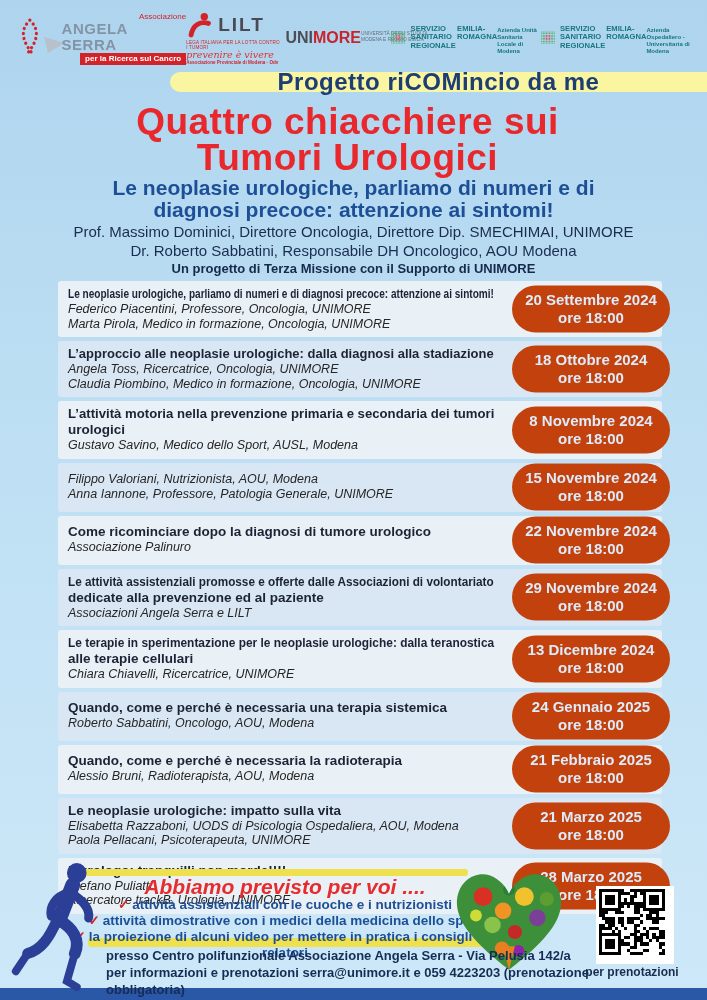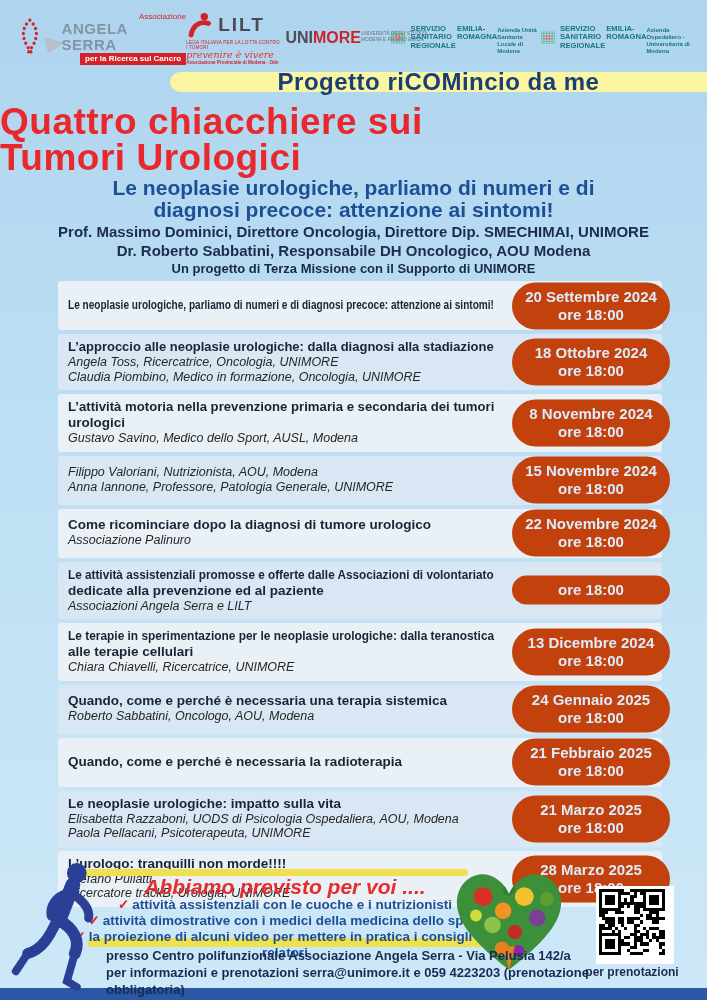--- a/index.html
+++ b/index.html
@@ -27,26 +27,26 @@
   .uni-sub{font-size:4.8px;color:#66707a;width:72px;line-height:5.6px;margin-top:1px;}
   .ssr{gap:5px;width:150px;align-items:flex-start;}
   .ssr-col{display:flex;flex-direction:row;padding-top:3px;}
   .ssr-l1{font-size:7.6px;font-weight:bold;color:#17777e;line-height:8.6px;}
   .ssr-l2{font-size:7.6px;font-weight:bold;color:#17777e;line-height:8.6px;}
   .ssr-l3{font-size:6px;font-weight:bold;color:#17777e;line-height:7px;margin-top:2px;}
   
   .banner{position:absolute;top:72px;left:170px;right:0;height:20px;background:#faf5a0;
     border-radius:18px 0 0 18px;display:flex;align-items:center;justify-content:center;}
   .banner span{font-size:24px;font-weight:bold;color:#1c3e74;letter-spacing:.5px;}
-  .title{position:absolute;top:104px;left:0;right:12px;text-align:left;color:#e8282c;
+  .title{position:absolute;top:104px;left:0;right:12px;text-align:center;color:#e8282c;
     font-size:37px;font-weight:bold;line-height:36px;letter-spacing:.5px;}
   .subtitle{position:absolute;top:177px;left:0;right:0;text-align:center;color:#1d4f96;
     font-size:21px;font-weight:bold;line-height:22px;}
   .orgs{position:absolute;top:222px;left:0;right:0;text-align:center;color:#1b2c4f;}
-  .orgs .o1{font-size:15px;font-weight:bold;line-height:19px;}
+  .orgs .o1{font-size:15px;font-weight:normal;line-height:19px;}
   .orgs .o3{font-size:13px;font-weight:bold;margin-top:1px;color:#16294a;}
   
   .sessions{position:absolute;top:281px;left:58px;width:604px;display:flex;flex-direction:column;gap:4px;}
   .row{position:relative;background:#e9f0f6;border-radius:3px;padding:5px 168px 6px 10px;min-height:38px;
     display:flex;flex-direction:column;justify-content:center;}
   .row:nth-child(even){background:#d9e7f4;}
   .tl{font-weight:bold;font-size:13.5px;line-height:16px;color:#1c2335;}
   .sp{font-style:italic;font-size:12.5px;line-height:14.5px;color:#262626;}
   .fit{display:inline-block;white-space:nowrap;transform-origin:0 50%;}
   .fit:empty{display:none;}
@@ -296,20 +296,22 @@
     <div class="o1">Prof. Massimo Dominici, Direttore Oncologia, Direttore Dip. SMECHIMAI, UNIMORE</div>
     <div class="o1">Dr. Roberto Sabbatini, Responsabile DH Oncologico, AOU Modena</div>
     <div class="o3">Un progetto di Terza Missione con il Supporto di UNIMORE</div>
   </div>
 
   <div class="sessions">
 
     <div class="row">
       <div class="tl"><span class="fit" style="transform: scaleX(0.74606);">Le neoplasie urologiche, parliamo di numeri e di diagnosi precoce: attenzione ai sintomi!</span></div>
       <div class="tl"></div>
+      <div class="sp"><span class="fit">Federico Piacentini, Professore, Oncologia, UNIMORE</span></div>
+      <div class="sp"><span class="fit">Marta Pirola, Medico in formazione, Oncologia, UNIMORE</span></div>
       <div class="pill">
         <div>20 Settembre 2024</div>
         <div>ore 18:00</div>
       </div>
     </div>
 
     <div class="row">
       <div class="tl"><span class="fit" style="transform: scaleX(0.961625);">L’approccio alle neoplasie urologiche: dalla diagnosi alla stadiazione</span></div>
       <div class="tl"></div>
       <div class="sp"><span class="fit">Angela Toss, Ricercatrice, Oncologia, UNIMORE</span></div>
@@ -351,20 +353,21 @@
         <div>ore 18:00</div>
       </div>
     </div>
 
     <div class="row">
       <div class="tl"><span class="fit" style="transform: scaleX(0.871166);">Le attività assistenziali promosse e offerte dalle Associazioni di volontariato</span></div>
       <div class="tl"><span class="fit">dedicate alla prevenzione ed al paziente</span></div>
       <div class="sp"><span class="fit">Associazioni Angela Serra e LILT</span></div>
       <div class="sp"></div>
       <div class="pill">
+        <div>29 Novembre 2024</div>
         <div>ore 18:00</div>
       </div>
     </div>
 
     <div class="row">
       <div class="tl"><span class="fit" style="transform: scaleX(0.881988);">Le terapie in sperimentazione per le neoplasie urologiche: dalla teranostica</span></div>
       <div class="tl"><span class="fit">alle terapie cellulari</span></div>
       <div class="sp"><span class="fit">Chiara Chiavelli, Ricercatrice, UNIMORE</span></div>
       <div class="sp"></div>
       <div class="pill">
@@ -380,20 +383,21 @@
       <div class="sp"></div>
       <div class="pill">
         <div>24 Gennaio 2025</div>
         <div>ore 18:00</div>
       </div>
     </div>
 
     <div class="row">
       <div class="tl"><span class="fit">Quando, come e perché è necessaria la radioterapia</span></div>
       <div class="tl"></div>
+      <div class="sp"><span class="fit">Alessio Bruni, Radioterapista, AOU, Modena</span></div>
       <div class="sp"></div>
       <div class="pill">
         <div>21 Febbraio 2025</div>
         <div>ore 18:00</div>
       </div>
     </div>
 
     <div class="row">
       <div class="tl"><span class="fit">Le neoplasie urologiche: impatto sulla vita</span></div>
       <div class="tl"></div>

